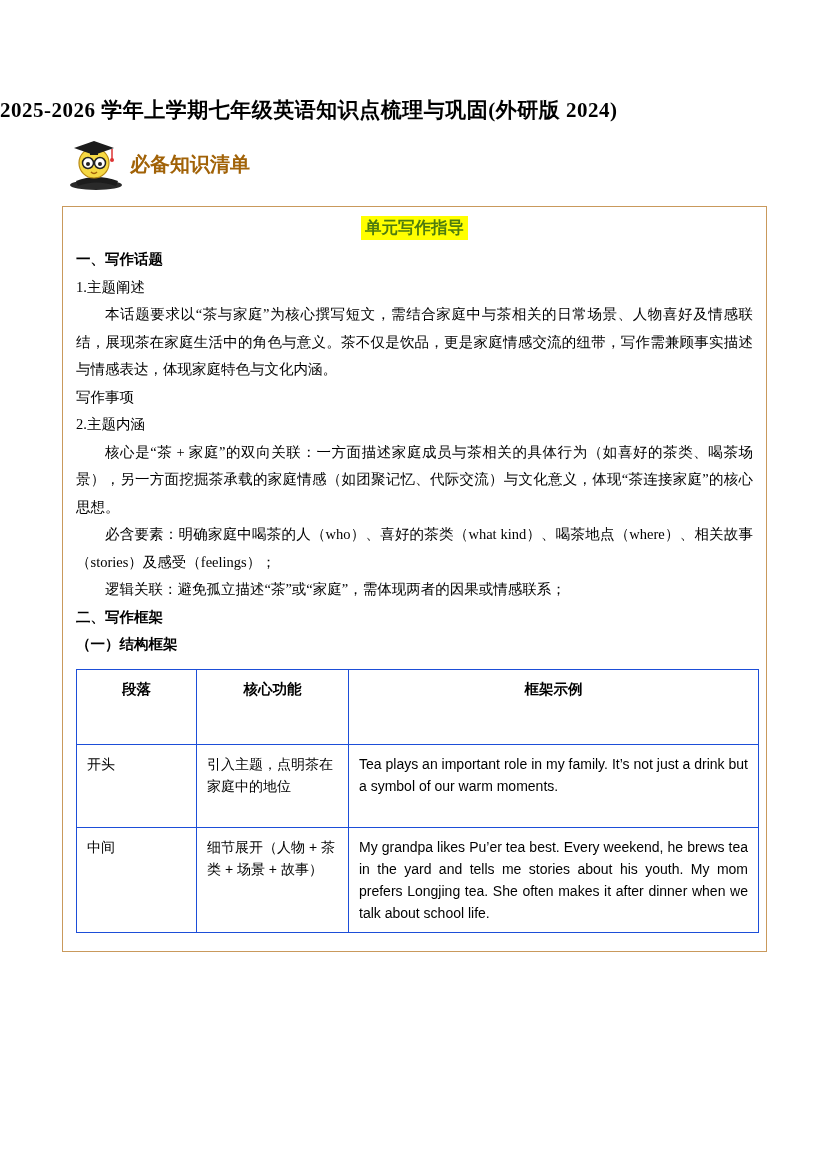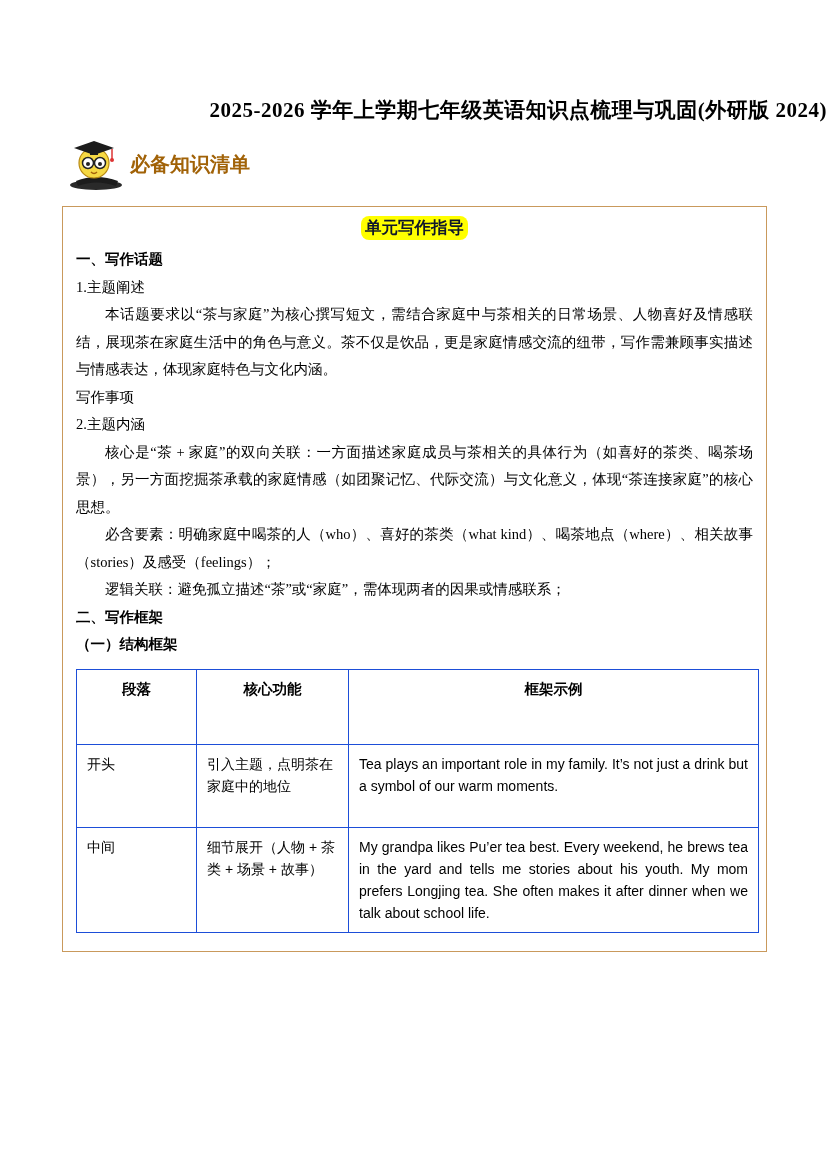--- a/index.html
+++ b/index.html
@@ -8,21 +8,21 @@
     width: 827px;
     height: 1169px;
     background: #ffffff;
     font-family: "Liberation Serif", "DejaVu Serif", serif;
     color: #000;
     overflow: hidden;
   }
   .doc-title {
     margin: 0;
     padding-top: 96px;
-    text-align: right;
+    text-align: left;
     font-size: 21px;
     font-weight: bold;
     letter-spacing: 0.5px;
     font-family: Liberation Serif, serif;
   }
   .doc-subtitle {
     margin: 18px 0 0 0;
     text-align: center;
     font-size: 19px;
     font-weight: bold;
@@ -45,26 +45,25 @@
   .content-box {
     margin: 14px 60px 0 62px;
     border: 1px solid #c9995c;
     padding: 7px 13px 18px 13px;
     background: #ffffff;
   }
   .box-heading-wrap { text-align: center; margin: 2px 0 6px 0; }
   .box-heading {
     display: inline-block;
     background: #ffff00;
-    color: #0f172a;
+    color: #4d7c0f;
     font-weight: bold;
     font-size: 16.5px;
     padding: 1px 4px;
     font-family: "Liberation Sans", sans-serif;
-    border-radius: 8px;
   }
   .content-box p {
     margin: 0;
     font-size: 14.5px;
     line-height: 27.5px;
     text-align: justify;
   }
   .h-bold { font-weight: bold; }
   .indent { text-indent: 2em; }
   .sub-head { font-weight: bold; font-size: 14px; }

